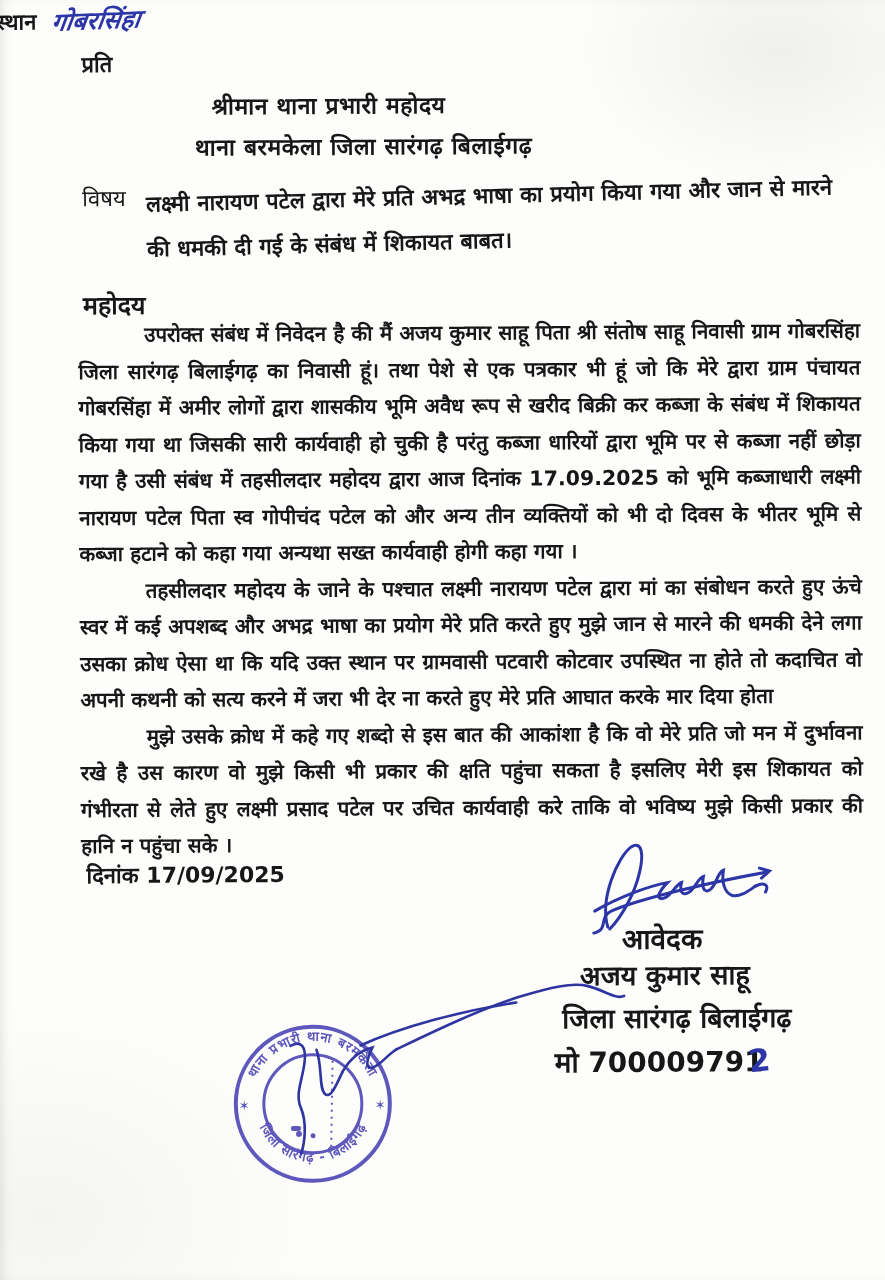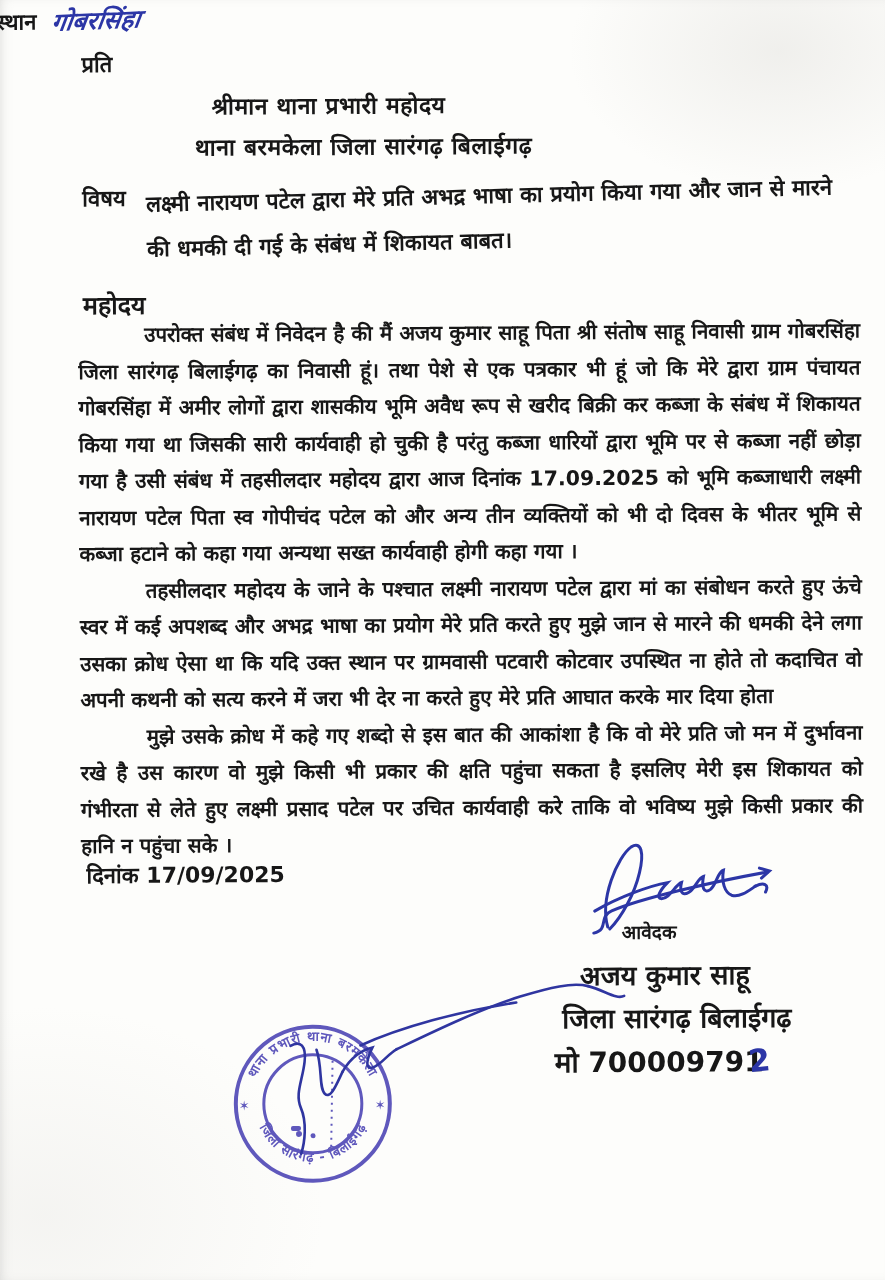--- a/index.html
+++ b/index.html
@@ -15,39 +15,39 @@
     font-family:"DejaVu Sans", sans-serif;
     color:#171717;
     box-shadow:inset 6px 0 14px -8px rgba(120,120,120,.35);
   }
   .tilt{position:absolute;inset:0;transform:rotate(-0.35deg);}
   .line{position:absolute;font-weight:bold;white-space:nowrap;}
   .salutation{left:85px;top:46px;font-size:22px;text-align:right;}
   .addr1{left:215px;top:88px;font-size:23px;letter-spacing:.5px;}
   .addr2{left:198px;top:129px;font-size:23px;letter-spacing:.5px;}
   .subject-row{position:absolute;left:85px;top:180px;width:780px;display:flex;gap:22px;}
-  .subject-label{font-weight:bold;font-size:22px;flex:0 0 auto;}
+  .subject-label{font-weight:normal;font-size:22px;flex:0 0 auto;}
   .subject-text{
     font-weight:bold;font-size:22px;line-height:45px;
     transform:rotate(-1.1deg);transform-origin:left bottom;
   }
   .greeting{left:85px;top:285px;font-size:25px;}
   .body-text{
     position:absolute;left:80px;top:315px;width:782px;
     font-size:20.5px;font-weight:bold;line-height:36.5px;
     text-align:justify;
   }
   .body-text p{margin:0;text-indent:66px;}
   .date-line{left:85px;top:857px;font-size:22px;}
   .place-line{left:85px;top:894px;font-size:22px;display:flex;align-items:baseline;gap:16px;}
   .handwritten{
     font-style:italic;font-weight:bold;font-size:25px;
     transform:skewX(-10deg) rotate(-2deg);display:inline-block;
   }
-  .applicant-caption{left:620px;top:920px;font-size:19px;}
+  .applicant-caption{left:620px;top:920px;font-size:28px;}
   .sender-name{left:578px;top:957px;font-size:27px;}
   .sender-district{left:560px;top:1000px;font-size:27px;}
   .sender-phone{left:552px;top:1043px;font-size:28px;}
   .phone-overwrite{
     display:inline-block;font-weight:bold;font-size:31px;
     margin-left:-15px;transform:rotate(-6deg);
   }
   svg{position:absolute;overflow:visible;}
   .stamp-ring{fill:none;}
   .stamp-text{font-family:"DejaVu Sans", sans-serif;font-weight:bold;font-size:13px;letter-spacing:1px;}

